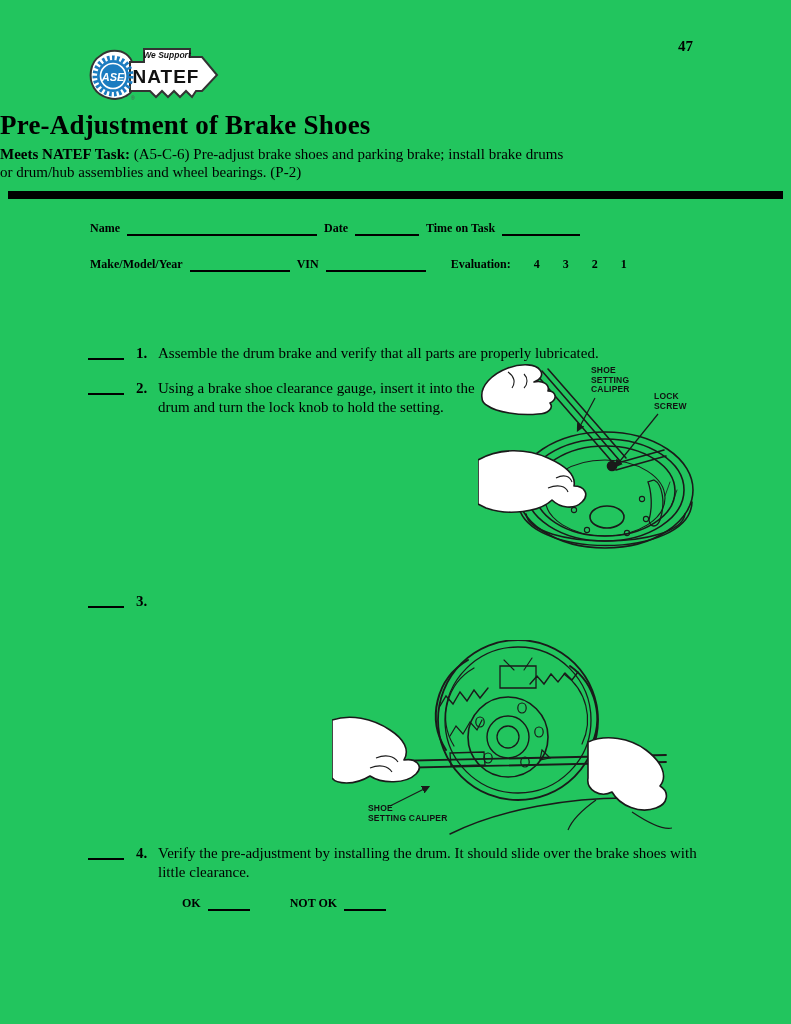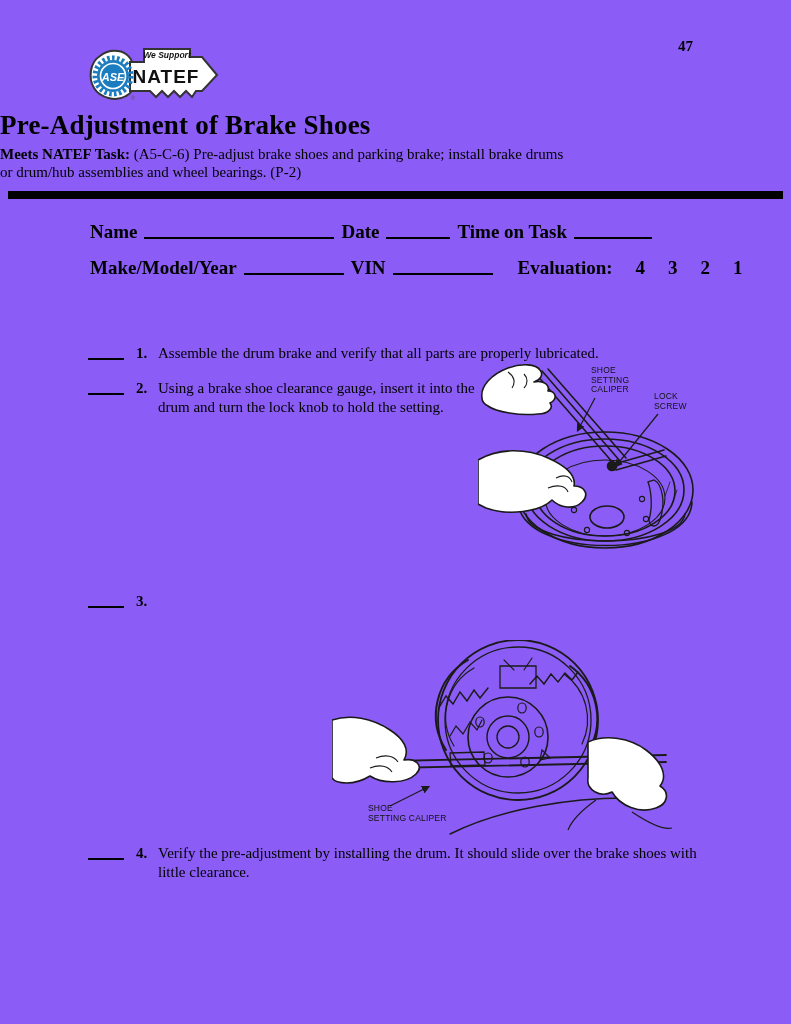--- a/index.html
+++ b/index.html
@@ -1,36 +1,36 @@
 <!DOCTYPE html>
 <html><head>
 <meta charset="utf-8">
 <style>
   *{margin:0;padding:0;box-sizing:border-box}
   html,body{background:#fff}
   body{width:791px;height:1024px;font-family:"Liberation Serif","DejaVu Serif",serif;color:#000}
-  #page{position:relative;width:791px;height:1024px;background:#8b5cf6;overflow:hidden}
+  #page{position:relative;width:791px;height:1024px;background:#22c55e;overflow:hidden}
   .abs{position:absolute}
   .b{font-weight:bold}
   .center{width:703px;}
   .page-num{top:38px;left:678px;font-size:15px;font-weight:bold}
   .title{top:110px;font-size:27px;font-weight:bold;letter-spacing:.2px}
   .subtitle1{top:146px;font-size:15px}
   .subtitle2{top:164px;font-size:15px}
   .rule{top:191px;left:8px;width:775px;height:8px;background:#000}
-  .row{position:absolute;display:flex;align-items:center;gap:7px;white-space:nowrap;font-size:19px}
+  .row{position:absolute;display:flex;align-items:center;gap:7px;white-space:nowrap;font-size:12px}
   .row .lbl{font-weight:bold}
   .line{display:inline-block;border-bottom:2px solid #000;height:14px}
   .evalnum{font-weight:bold;margin-left:16px}
   .intro{top:290px;left:90px;width:512px;font-size:15px;line-height:1.22}
   .step{position:absolute;left:88px;display:flex;font-size:15px;line-height:1.25}
   .step .blank{width:36px;border-bottom:2px solid #000;height:14px;margin-right:12px;flex:none;align-self:flex-start;margin-top:2px}
   .step .num{font-weight:bold;width:22px;flex:none}
   .figure{position:absolute}
-  .figlabel{position:absolute;font-family:"Liberation Sans","DejaVu Sans",sans-serif;font-weight:normal;font-size:8.5px;line-height:1.12;white-space:pre-line;letter-spacing:.2px;color:#111}
+  .figlabel{position:absolute;font-family:"Liberation Sans","DejaVu Sans",sans-serif;font-weight:bold;font-size:8.5px;line-height:1.12;white-space:pre-line;letter-spacing:.2px;color:#111}
   .okrow{top:896px;left:182px}
   .okrow .sp{display:inline-block;width:26px}
   svg{display:block}
 </style>
 </head>
 <body>
 
 <div id="page">
 
   <div class="abs page-num">47</div>
@@ -217,14 +217,21 @@
         <path d="M256 102 C274 94 298 98 314 110 C330 122 336 136 328 146 C338 152 336 164 324 168 C308 174 288 166 280 152 C268 158 254 150 256 138 Z"></path>
         <path d="M300 172 C318 184 332 190 340 188 M264 160 C250 170 240 180 236 190" fill="none" stroke-width="1.2"></path>
       </g>
 
       <line x1="58" y1="166" x2="96" y2="147" stroke="#1a1a1a" stroke-width="1.2" marker-end="url(#ah2)"></line>
     </svg>
     <div class="figlabel" style="top:164px;left:36px">SHOE
 SETTING CALIPER</div>
   </div>
 
+  <div class="row okrow">
+    <span class="lbl">OK</span>
+    <span class="line" style="width:42px"></span>
+    <span class="sp"></span>
+    <span class="lbl">NOT OK</span>
+    <span class="line" style="width:42px"></span>
+  </div>
 
 </div>
 
 </body></html>

